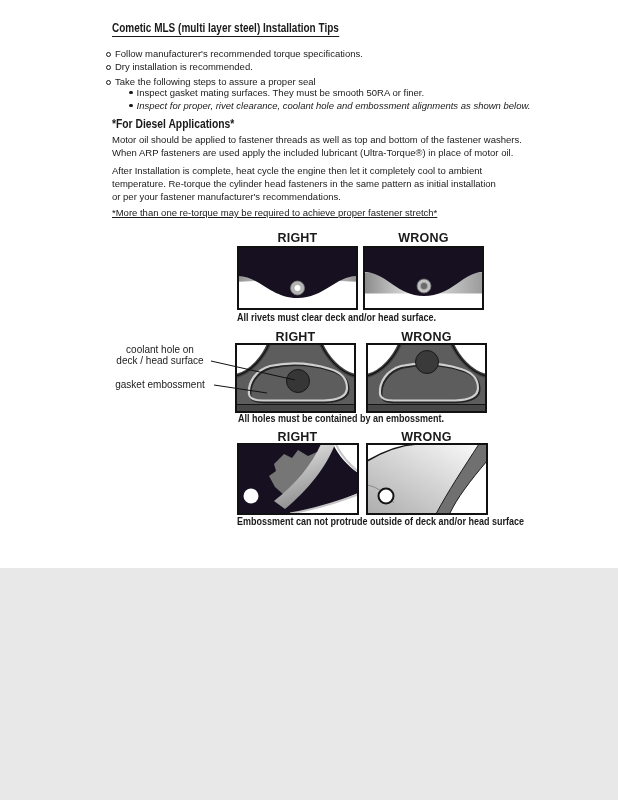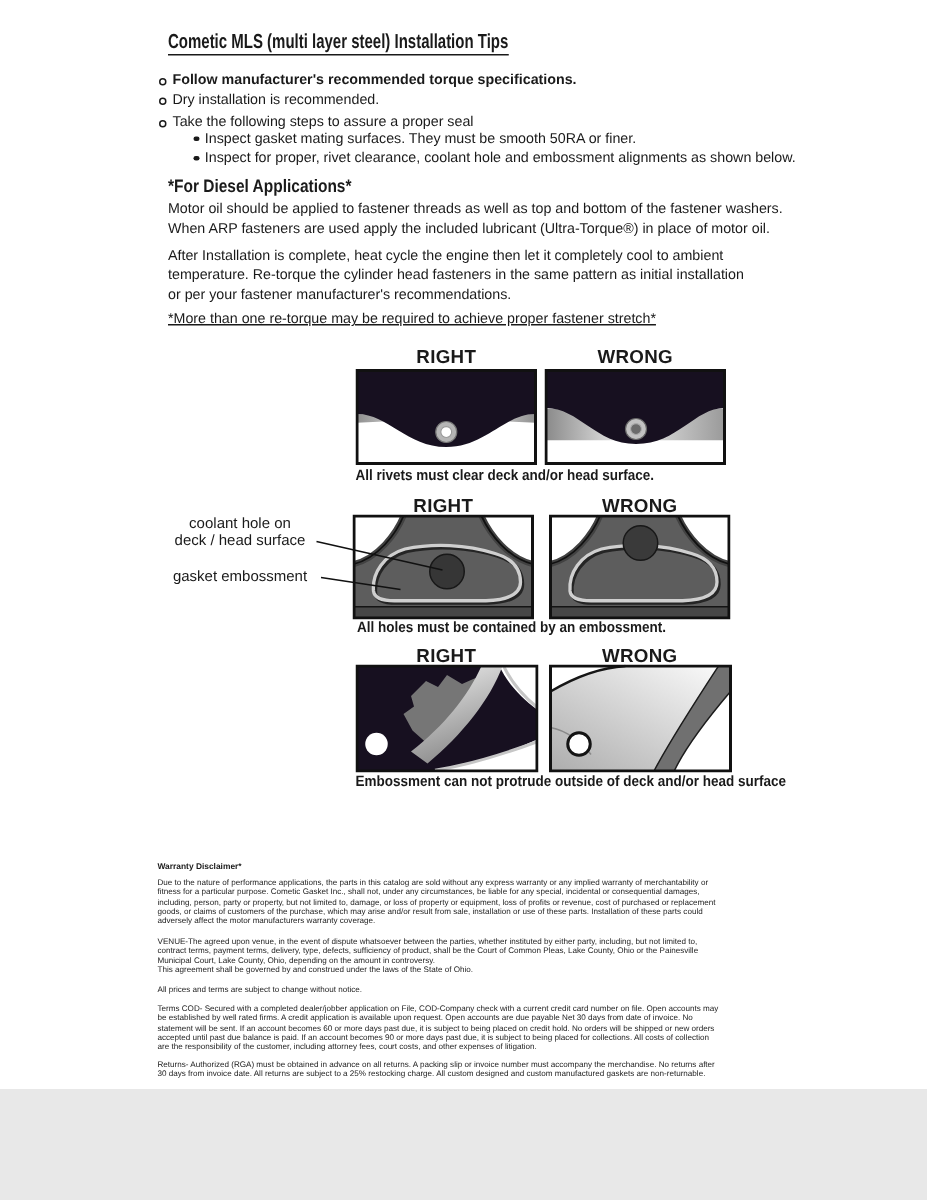--- a/index.html
+++ b/index.html
@@ -1,16 +1,16 @@
 <!DOCTYPE html>
 <html><head>
 <meta charset="utf-8">
 <style>
   html,body{margin:0;padding:0;background:#e8e8e8;}
-  #page{position:relative;width:618px;height:726px;background:#ffffff;
+  #page{position:relative;width:618px;height:568px;background:#ffffff;
         font-family:"Liberation Sans","DejaVu Sans",sans-serif;color:#1a1a1a;overflow:hidden;}
   .abs{position:absolute;}
   .pre{white-space:pre-line;}
   
   #title{left:112px;top:20px;font-size:13.5px;font-weight:bold;
          transform:scaleX(.74);transform-origin:0 0;white-space:nowrap;}
   #title span{border-bottom:1.6px solid #1a1a1a;padding-bottom:1px;display:inline-block;}
   
   .brow{position:absolute;left:106px;display:flex;align-items:flex-start;font-size:9.5px;line-height:13px;white-space:nowrap;}
   .odot{width:3px;height:3px;border:1px solid #1a1a1a;border-radius:50%;margin:4.5px 4px 0 0;flex:0 0 auto;}
@@ -33,37 +33,37 @@
 </style>
 </head>
 <body>
 
 <div id="page">
 
   <div class="abs" id="title">
     <span>Cometic MLS (multi layer steel) Installation Tips</span>
   </div>
 
-  <div class="brow" style="top:47px;font-weight:bold;">
+  <div class="brow" style="top:47px;">
     <span class="odot"></span>
     <span>Follow manufacturer's recommended torque specifications.</span>
   </div>
   <div class="brow" style="top:60px;">
     <span class="odot"></span>
     <span>Dry installation is recommended.</span>
   </div>
   <div class="brow" style="top:75px;">
     <span class="odot"></span>
     <span>Take the following steps to assure a proper seal</span>
   </div>
   <div class="brow sub" style="top:86px;">
     <span class="fdot"></span>
     <span>Inspect gasket mating surfaces.  They must be smooth 50RA or finer.</span>
   </div>
-  <div class="brow sub" style="top:99px;">
+  <div class="brow sub" style="top:99px;font-style:italic;">
     <span class="fdot"></span>
     <span>Inspect for proper, rivet clearance, coolant hole and embossment alignments as shown below.</span>
   </div>
 
   <div class="abs" id="diesel-h">*For Diesel Applications*</div>
   <div class="abs body-p pre" style="top:133px;">Motor oil should be applied to fastener threads as well as top and bottom of the fastener washers.
 When ARP fasteners are used apply the included lubricant (Ultra-Torque®) in place of motor oil.</div>
   <div class="abs body-p pre" style="top:164px;">After Installation is complete, heat cycle the engine then let it completely cool to ambient
 temperature. Re-torque the cylinder head fasteners in the same pattern as initial installation
 or per your fastener manufacturer's recommendations.</div>

